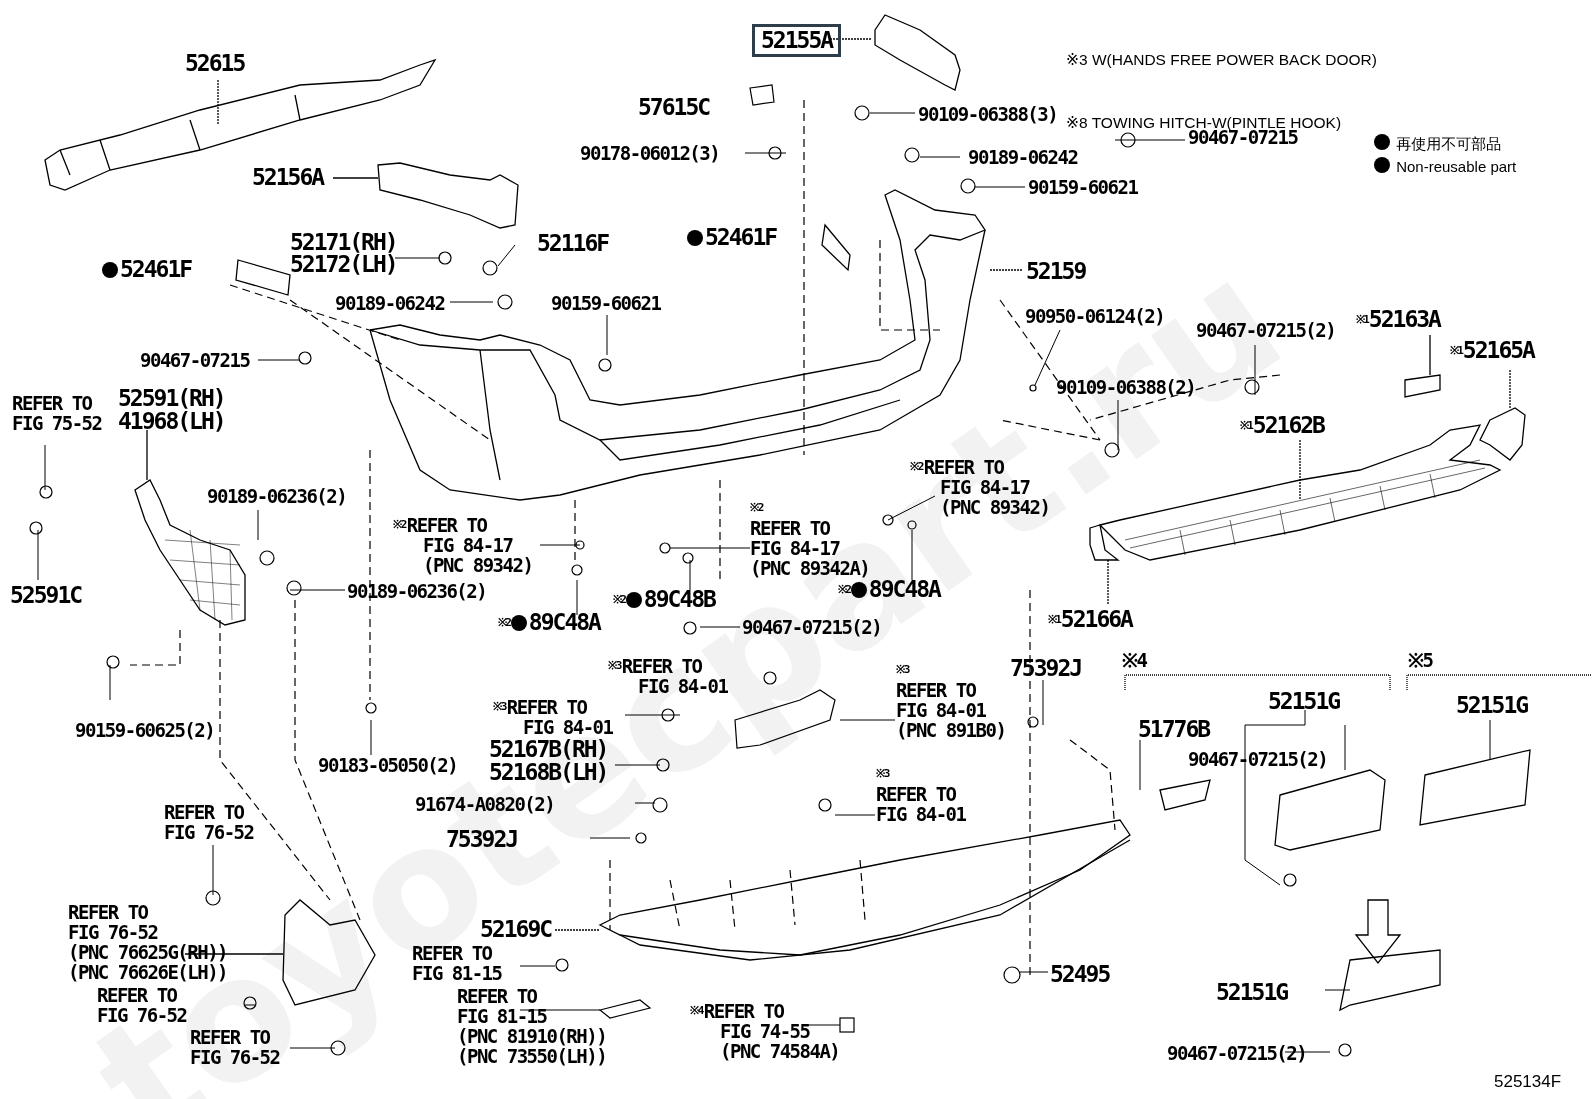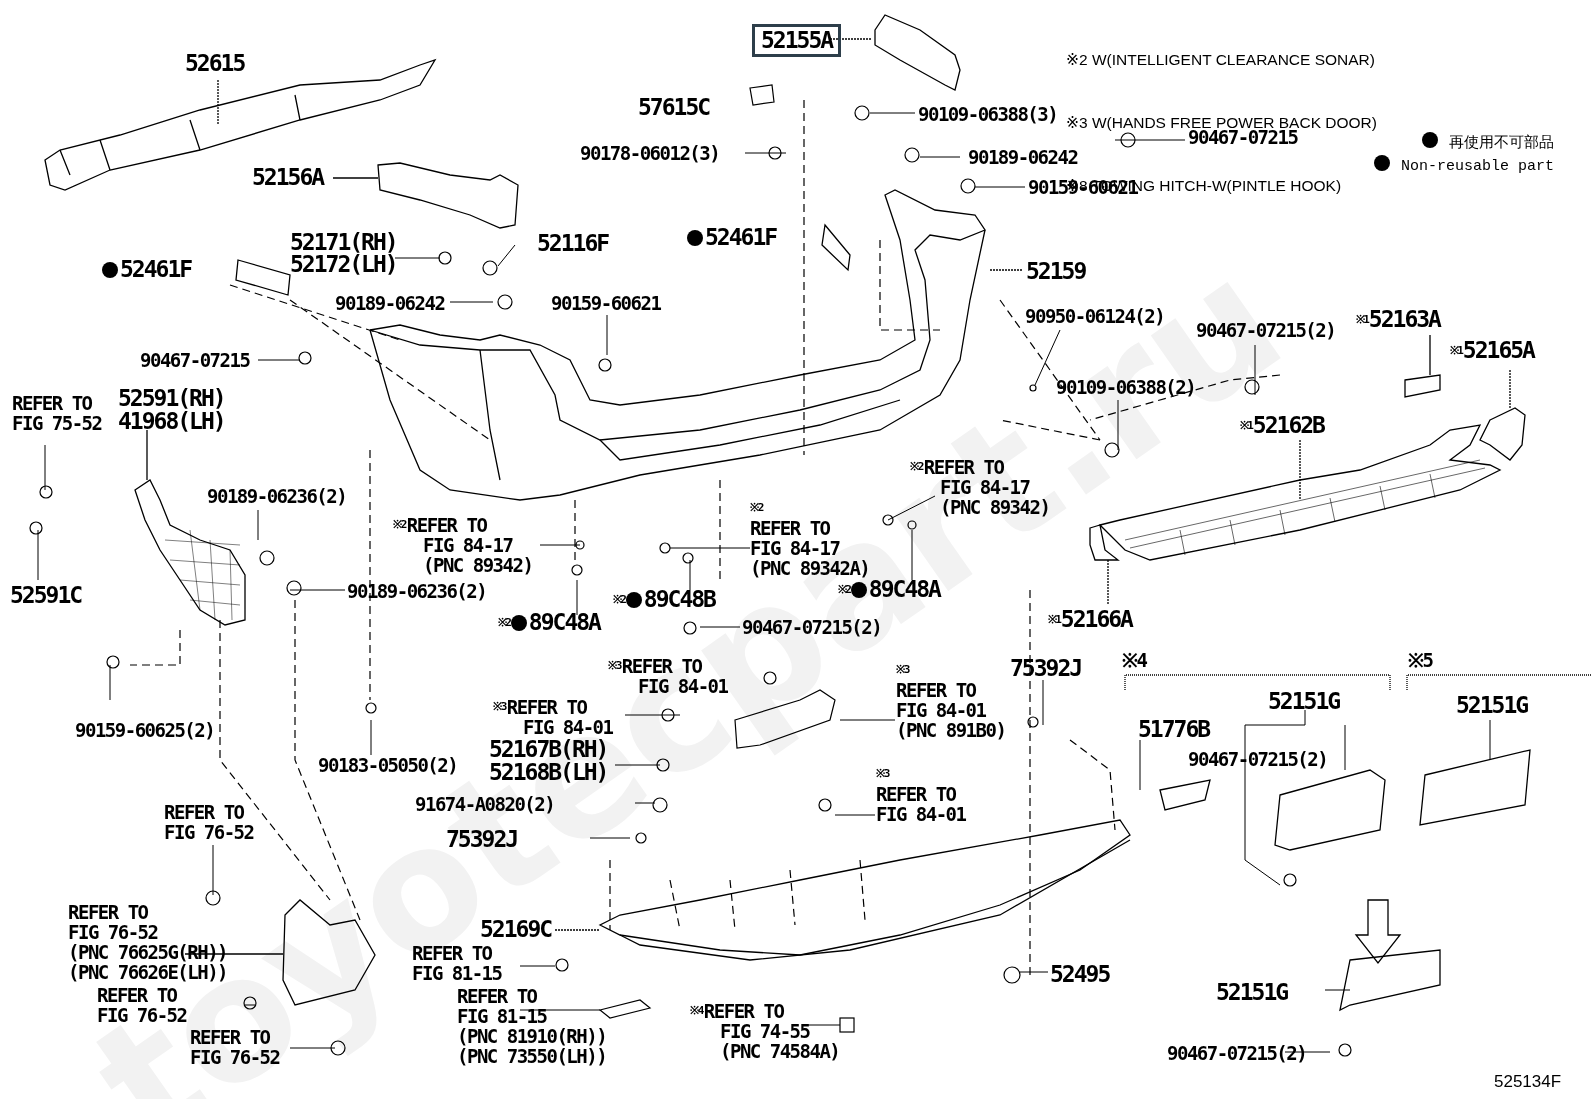--- a/index.html
+++ b/index.html
@@ -6,21 +6,21 @@
   #stage{position:relative;width:1592px;height:1099px;overflow:hidden;background:#fff;
     font-family:"DejaVu Sans Mono","Liberation Mono",monospace;color:#000;}
   svg#art{position:absolute;left:0;top:0;}
   .lbl{position:absolute;font-family:"DejaVu Sans Mono","Liberation Mono",monospace;
     font-size:19px;font-weight:bold;letter-spacing:-1.5px;line-height:20px;white-space:pre;color:#000;}
   .big{font-size:23px;letter-spacing:-2px;line-height:23px;}
   .note{position:absolute;font-family:"Liberation Sans","DejaVu Sans",sans-serif;font-size:15.5px;line-height:21px;white-space:pre;}
   .highlight{border:3px solid #2d3e4a;padding:2px 6px;}
   .dot{display:inline-block;width:16px;height:16px;border-radius:50%;background:#000;vertical-align:-1px;margin-right:2px;}
   .ref{font-size:11px;vertical-align:top;margin-right:1px;}
-  .legend{position:absolute;font-family:Liberation Mono, monospace;font-size:15px;line-height:23px;text-align:right;}
+  .legend{position:absolute;font-family:Liberation Sans, sans-serif;font-size:15px;line-height:23px;}
   .fig{position:absolute;font-family:"Liberation Sans","DejaVu Sans",sans-serif;font-size:17px;}
   .wm{position:absolute;font-family:"DejaVu Sans",sans-serif;font-size:170px;color:#f2f2f2;transform:rotate(-35deg);
     transform-origin:left top;white-space:nowrap;font-weight:bold;}
 </style>
 </head>
 <body>
 
 <div id="stage">
 
   <div class="wm" style="left:60px;top:1020px;">toyotecpart.ru</div>
@@ -213,21 +213,20 @@
       <circle cx="338" cy="1048" r="7"></circle>
         <circle cx="562" cy="965" r="6"></circle>
       <path d="M600 1010 L640 1000 L650 1008 L610 1018 Z"></path>
       <rect x="840" y="1018" width="14" height="14"></rect>
       <path d="M750 88 L772 85 L774 102 L753 105 Z"></path>
       <path d="M735 720 L800 700 L820 690 L835 700 L830 720 L760 745 L737 748 Z"></path>
     </g>
   </svg>
 
   <div class="note" style="left:1066px;top:7px;">
-    <div>※2 W(INTELLIGENT CLEARANCE SONAR)</div>
     <div>※3 W(HANDS FREE POWER BACK DOOR)</div>
     <div>※8 TOWING HITCH-W(PINTLE HOOK)</div>
   </div>
 
   <div class="legend" style="left:1374px;top:132px;">
     <div><span class="dot"></span> <span>再使用不可部品</span></div>
     <div><span class="dot"></span> <span>Non-reusable part</span></div>
   </div>
 
   <div class="lbl big" style="left:185px;top:52px;">52615</div>

